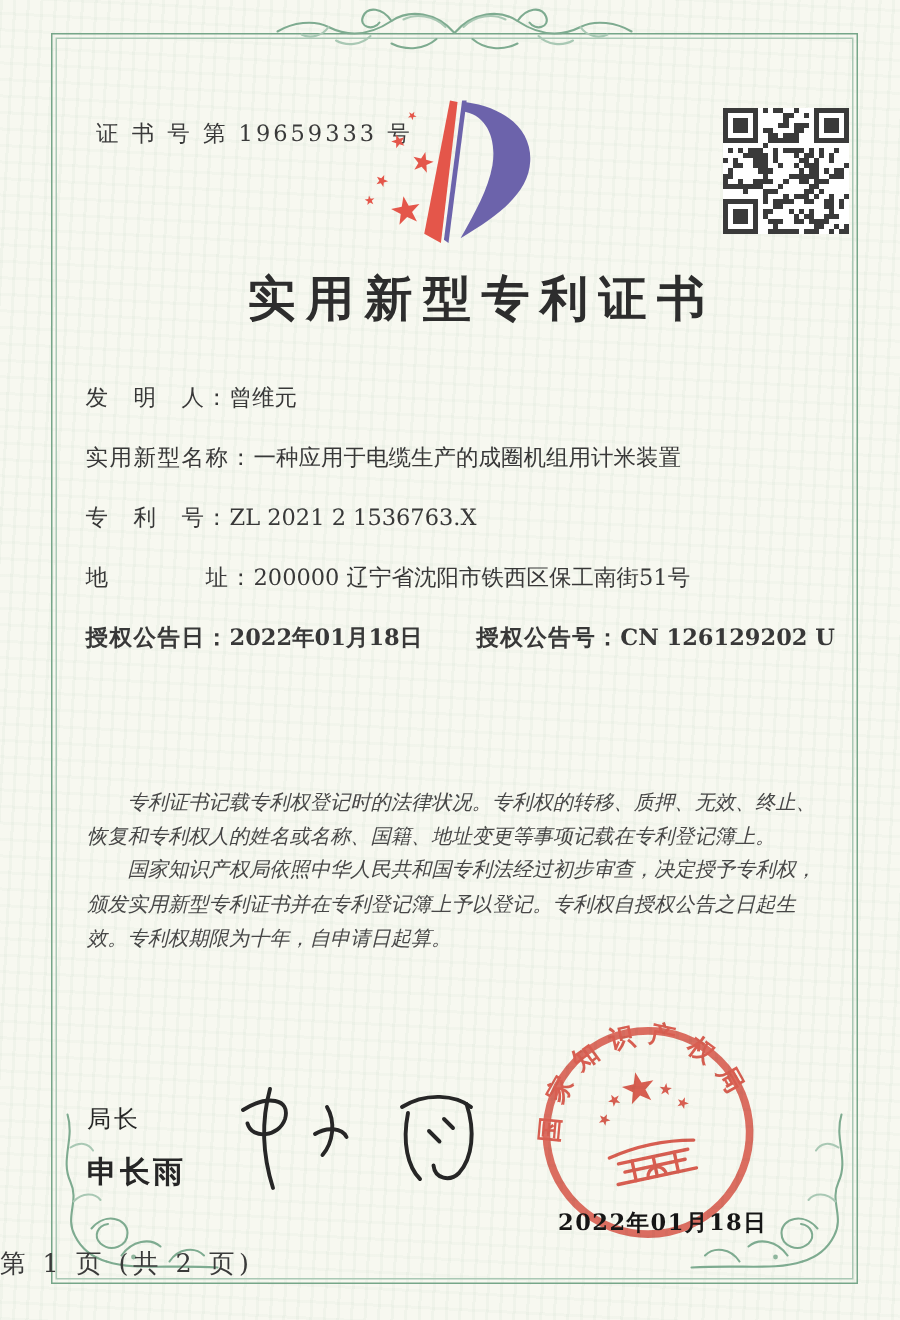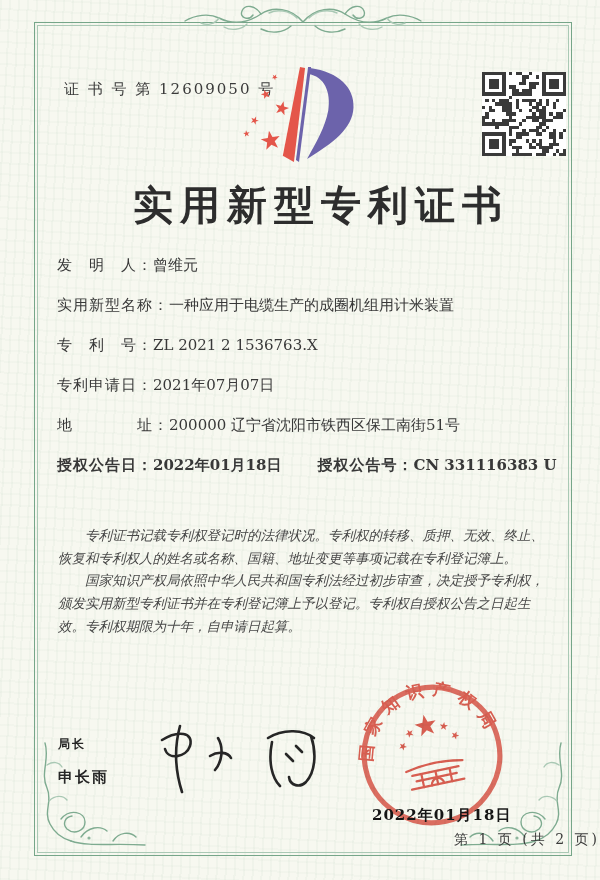--- a/index.html
+++ b/index.html
@@ -15,43 +15,43 @@
   .frame{position:absolute;left:34px;right:28px;top:22px;bottom:24px;border:1px solid #76a689;}
   .frame::before{content:"";position:absolute;inset:2px;border:1px solid #aac9b5;}
   .flourish-top{position:absolute;top:-21px;left:50%;margin-left:-140px;}
   .flourish-bl{position:absolute;left:2px;bottom:2px;}
   .flourish-br{position:absolute;right:2px;bottom:2px;transform:scaleX(-1);}
   
   .cert-no{position:absolute;left:64px;top:80px;font-size:15px;letter-spacing:2px;color:#3a3a3a;}
   .logo{position:absolute;left:240px;top:64px;width:122px;height:106px;}
   .qr{position:absolute;left:482px;top:72px;width:84px;height:84px;}
   .title{position:absolute;left:0;right:0;top:178px;text-align:center;
-         font-size:40px;font-weight:600;letter-spacing:7px;color:#2d2d2d;padding-left:42px;}
+         font-size:32px;font-weight:600;letter-spacing:7px;color:#2d2d2d;padding-left:42px;}
   
   .fields{position:absolute;left:57px;top:253px;width:496px;font-size:15px;color:#383838;}
   .row{margin-bottom:16px;line-height:24px;white-space:nowrap;}
   .row .lbl{letter-spacing:1px;}
   .row-grant{display:flex;font-weight:bold;}
   .pair2{margin-left:36px;}
   
   .body-text{position:absolute;left:58px;top:524px;width:494px;font-size:13.5px;
              line-height:1.68;color:#474747;font-style:italic;}
   .body-text p{margin:0;text-indent:2em;}
   
   .signer-title{position:absolute;left:58px;top:736px;font-family:"DejaVu Sans",sans-serif;
-                font-size:12px;font-weight:700;color:#262626;letter-spacing:2px;}
+                font-size:16px;font-weight:400;color:#262626;letter-spacing:2px;}
   .signer-name{position:absolute;left:58px;top:768px;font-family:"DejaVu Sans",sans-serif;
-               font-size:15px;font-weight:600;color:#262626;letter-spacing:2px;}
+               font-size:20px;font-weight:600;color:#262626;letter-spacing:2px;}
   .signature{position:absolute;left:118px;top:712px;}
   .seal{position:absolute;left:355px;top:678px;width:154px;height:154px;
         transform:rotate(-12deg);opacity:.92;mix-blend-mode:multiply;}
   .seal-date{position:absolute;left:372px;top:806px;font-size:15px;font-weight:600;
              letter-spacing:1px;color:#161616;}
-  .page-info{position:absolute;left:0;right:0;top:831px;text-align:right;
-             font-size:14px;letter-spacing:3px;color:#3a3a3a;padding-left:21px;}
+  .page-info{position:absolute;left:0;right:0;top:831px;text-align:left;
+             font-size:17px;letter-spacing:3px;color:#3a3a3a;}
   svg{display:block;}
 </style>
 </head>
 <body>
 
 <div class="page">
 
   <div class="frame">
     <svg class="flourish-top" width="280" height="44" viewBox="0 0 280 44">
       <g id="tf-half" stroke="#7eab90" stroke-width="1.4" fill="none" stroke-linecap="round">
@@ -83,21 +83,21 @@
         <path d="M24,78 c9,-11 24,-7 24,3 c0,9 -11,13 -18,7 c-5,-5 -2,-12 5,-13"></path>
         <path d="M44,96 C51,86 63,84 70,90"></path>
         <path d="M76,100 C82,91 93,90 99,96"></path>
         <path d="M12,60 C18,54 26,54 30,59" stroke="#a9c8b4"></path>
         <path d="M10,24 C16,20 22,21 25,26" stroke="#a9c8b4"></path>
         <circle cx="52" cy="97" r="1.6" fill="#8fb69d" stroke="none"></circle>
       </g>
     </svg>
   </div>
 
-  <div class="cert-no">证 书 号 第 12609050 号</div>
+  <div class="cert-no">证 书 号 第 19659333 号</div>
 
   <svg class="logo" viewBox="0 0 120 105">
     <defs>
       <path id="star" d="M0,-10 L2.35,-3.24 L9.51,-3.09 L3.8,1.24 L5.88,8.09 L0,4 L-5.88,8.09 L-3.8,1.24 L-9.51,-3.09 L-2.35,-3.24 Z"></path>
     </defs>
     <polygon points="59,3 64,4 53,97 42,91" fill="#e4564a"></polygon>
     <polygon points="67,3 70,3 58,97 55,95" fill="#6c63ab"></polygon>
     <path d="M69,4 C98,8 113,24 112,43 C111,64 92,78 66,94 C76,76 84,62 87,46 C90,28 83,12 67,10 Z" fill="#6c63ab"></path>
     <g fill="#e4564a">
       <use href="#star" transform="translate(30,76) scale(1.0) rotate(-10)"></use>
@@ -324,31 +324,28 @@
     <div class="row">
       <span class="lbl">发　明　人：</span><span class="val">曾维元</span>
     </div>
     <div class="row">
       <span class="lbl">实用新型名称：</span><span class="val">一种应用于电缆生产的成圈机组用计米装置</span>
     </div>
     <div class="row">
       <span class="lbl">专　利　号：</span><span class="val">ZL 2021 2 1536763.X</span>
     </div>
     <div class="row">
-      <span class="lbl">专利申请日：</span><span class="val">2021年07月07日</span>
-    </div>
-    <div class="row">
       <span class="lbl">地　　　　址：</span><span class="val">200000 辽宁省沈阳市铁西区保工南街51号</span>
     </div>
     <div class="row row-grant">
       <span>
         <span class="lbl">授权公告日：</span><span class="val">2022年01月18日</span>
       </span>
       <span class="pair2">
-        <span class="lbl">授权公告号：</span><span class="val">CN 331116383 U</span>
+        <span class="lbl">授权公告号：</span><span class="val">CN 126129202 U</span>
       </span>
     </div>
   </div>
 
   <div class="body-text">
     <p>专利证书记载专利权登记时的法律状况。专利权的转移、质押、无效、终止、恢复和专利权人的姓名或名称、国籍、地址变更等事项记载在专利登记簿上。</p>
     <p>国家知识产权局依照中华人民共和国专利法经过初步审查，决定授予专利权，颁发实用新型专利证书并在专利登记簿上予以登记。专利权自授权公告之日起生效。专利权期限为十年，自申请日起算。</p>
   </div>
 
   <div class="signer-title">局长</div>

